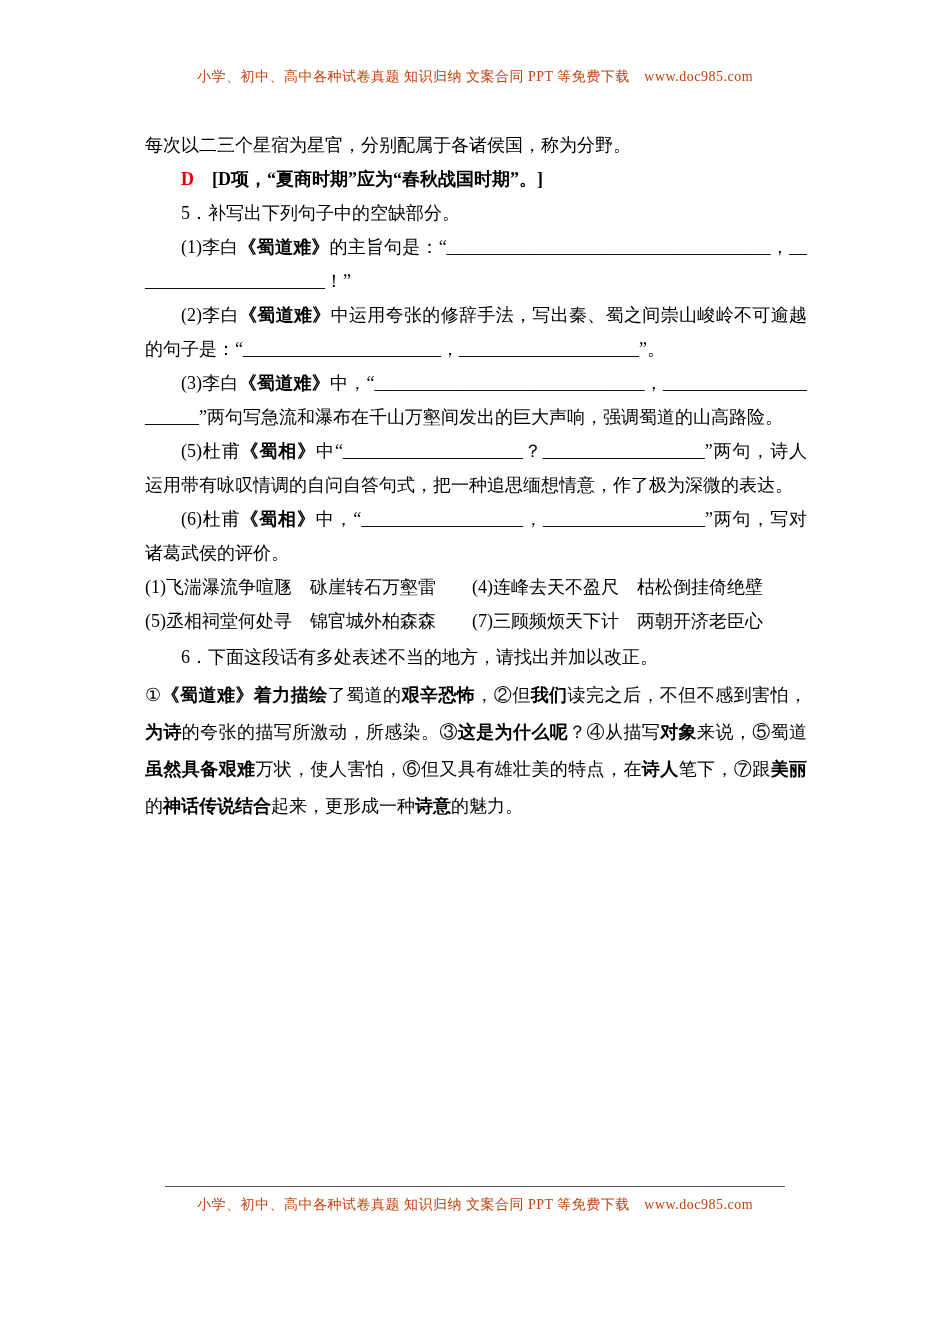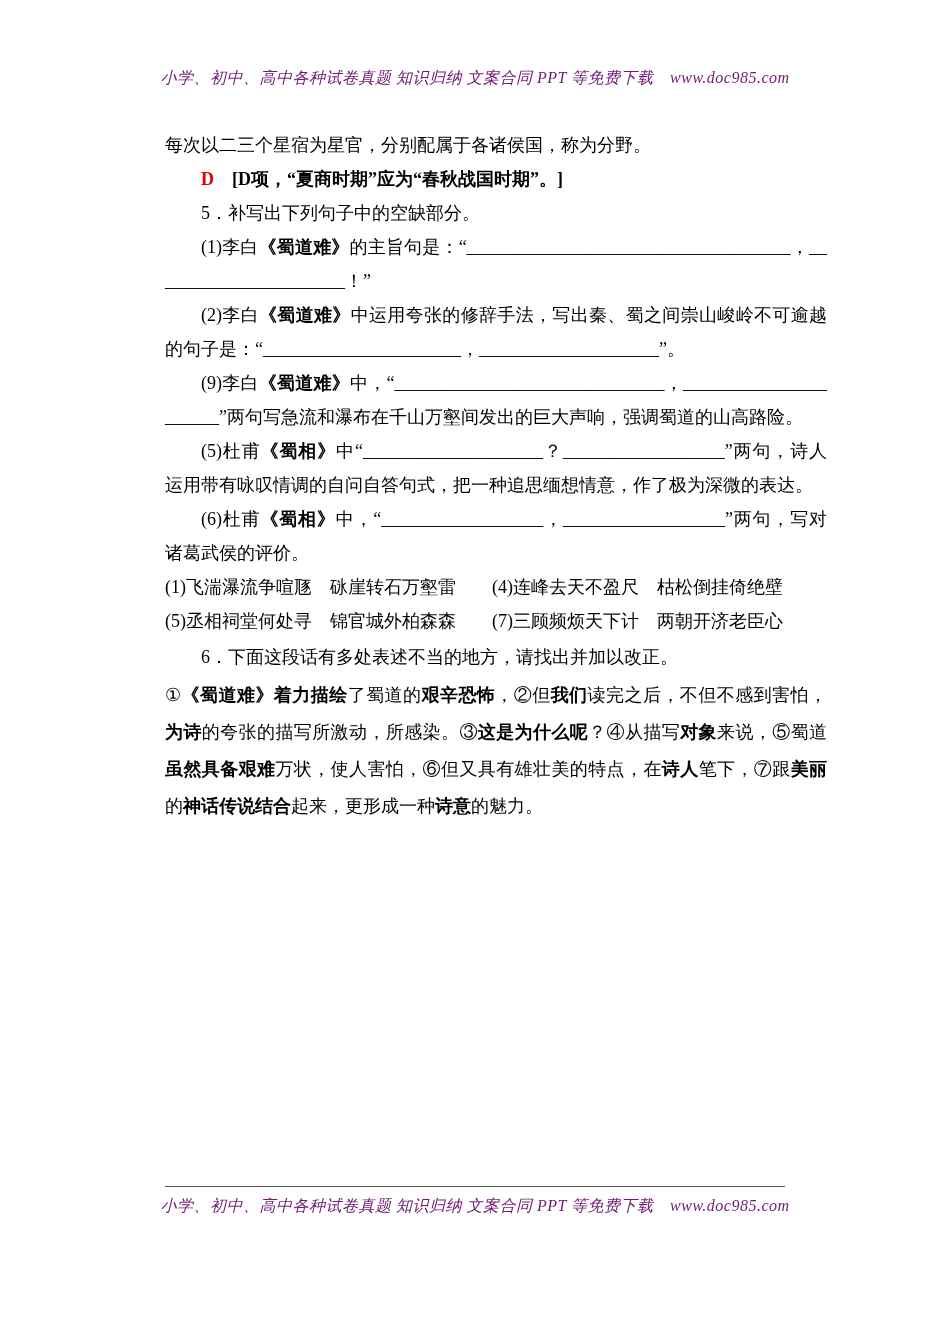--- a/index.html
+++ b/index.html
@@ -6,29 +6,29 @@
   html, body { margin: 0; padding: 0; }
   body {
     width: 950px; height: 1344px;
     background: #ffffff;
     font-family: "Liberation Serif", "DejaVu Serif", serif;
     color: #000;
   }
   .page { position: relative; width: 950px; height: 1344px; overflow: hidden; background: #ffffff; }
   .header, .footer {
     position: absolute; left: 0; width: 100%;
-    text-align: center; font-size: 16px; color: #701a75; letter-spacing: 0.5px; font-style: italic;
+    text-align: center; font-size: 14px; color: #c2410c; letter-spacing: 0.5px;
   }
   .header { top: 68px; }
   .footer { top: 1196px; }
   .footer-rule { position: absolute; top: 1186px; left: 165px; width: 620px; border-top: 1px solid #555; }
   .content {
     position: absolute; left: 145px; top: 128px; width: 662px;
     font-size: 18px; line-height: 34px;
-    text-align: justify; word-break: break-all; margin-left: 20px;
+    text-align: justify; word-break: break-all;
   }
   .para { margin: 0; padding: 0; }
   .indent { text-indent: 2em; }
   .bold { font-weight: bold; }
   .red { color: var(--red, #e60000); }
   .q6title { margin-top: 2px; }
   .passage { line-height: 37px; margin-top: 3px; }
 </style>
 </head>
 <body>
@@ -40,21 +40,21 @@
   <div class="content">
 
     <p class="para">每次以二三个星宿为星官，分别配属于各诸侯国，称为分野。</p>
 
     <p class="para indent"><span class="bold red">D</span><span>　</span><span class="bold">[D项，“夏商时期”应为“春秋战国时期”。]</span></p>
 
     <p class="para indent">5．补写出下列句子中的空缺部分。</p>
 
     <p class="para indent"><span>(1)李白</span><span class="bold">《蜀道难》</span><span>的主旨句是：“____________________________________，______________________！”</span></p>
     <p class="para indent"><span>(2)李白</span><span class="bold">《蜀道难》</span><span>中运用夸张的修辞手法，写出秦、蜀之间崇山峻岭不可逾越的句子是：“______________________，____________________”。</span></p>
-    <p class="para indent"><span>(9)李白</span><span class="bold">《蜀道难》</span><span>中，“______________________________，______________________”两句写急流和瀑布在千山万壑间发出的巨大声响，强调蜀道的山高路险。</span></p>
+    <p class="para indent"><span>(3)李白</span><span class="bold">《蜀道难》</span><span>中，“______________________________，______________________”两句写急流和瀑布在千山万壑间发出的巨大声响，强调蜀道的山高路险。</span></p>
     <p class="para indent"><span>(5)杜甫</span><span class="bold">《蜀相》</span><span>中“____________________？__________________”两句，诗人运用带有咏叹情调的自问自答句式，把一种追思缅想情意，作了极为深微的表达。</span></p>
     <p class="para indent"><span>(6)杜甫</span><span class="bold">《蜀相》</span><span>中，“__________________，__________________”两句，写对诸葛武侯的评价。</span></p>
 
     <p class="para"><span>(1)飞湍瀑流争喧豗　砯崖转石万壑雷　　(4)连峰去天不盈尺　枯松倒挂倚绝壁</span></p>
     <p class="para"><span>(5)丞相祠堂何处寻　锦官城外柏森森　　(7)三顾频烦天下计　两朝开济老臣心</span></p>
 
     <p class="para indent q6title">6．下面这段话有多处表述不当的地方，请找出并加以改正。</p>
 
     <p class="para passage"><span>①</span><span class="bold">《蜀道难》</span><span class="bold">着力描绘</span><span>了蜀道的</span><span class="bold">艰辛恐怖</span><span>，②但</span><span class="bold">我们</span><span>读完之后，不但不感到害怕，</span><span class="bold">为诗</span><span>的夸张的描写所激动，所感染。③</span><span class="bold">这是为什么呢</span><span>？④从描写</span><span class="bold">对象</span><span>来说，⑤蜀道</span><span class="bold">虽然具备艰难</span><span>万状，使人害怕，⑥但又具有雄壮美的特点，在</span><span class="bold">诗人</span><span>笔下，⑦跟</span><span class="bold">美丽</span><span>的</span><span class="bold">神话传说结合</span><span>起来，更形成一种</span><span class="bold">诗意</span><span>的魅力。</span></p>
 

